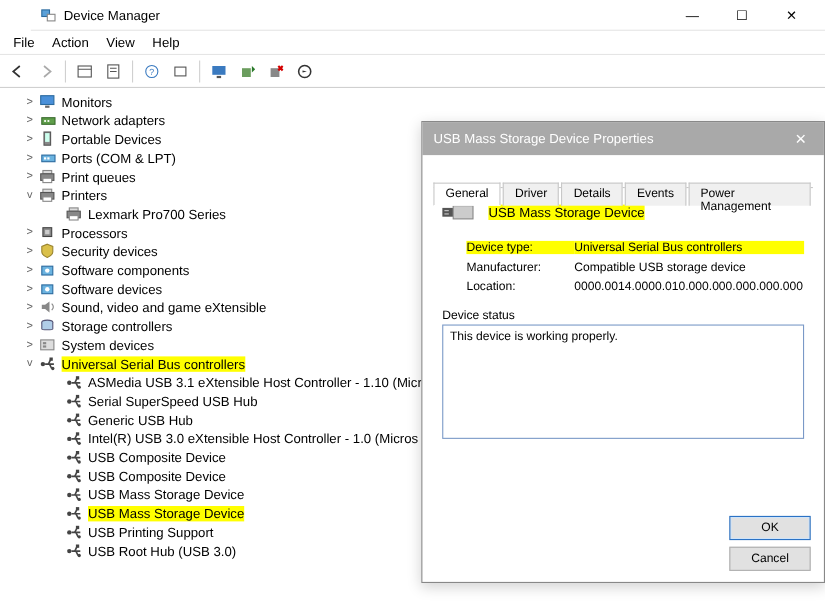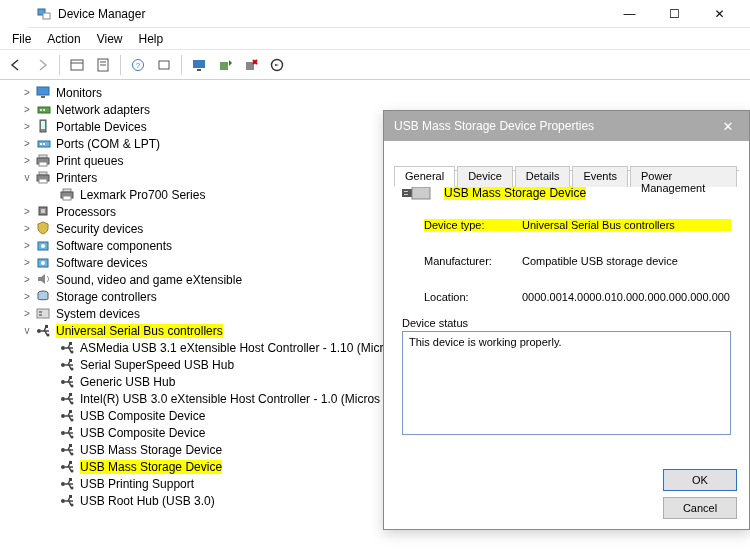--- a/index.html
+++ b/index.html
@@ -36,21 +36,21 @@
 .p-body { padding: 8px 10px 10px 10px; }
 
 
 .tabs { display: flex; border-bottom: 1px solid #c8c8c8; height: 22px; }
 .tab { padding: 3px 10px 0 10px; border: 1px solid #c8c8c8; border-bottom: none; background: #f0f0f0; margin-right: 2px; font-size: 11px; position: relative; top: 17px; cursor: default; }
 .tab.active { background: #fff; border-bottom: 1px solid #fff; }
 
 .gen { padding: 10px 8px 4px 8px; }
 .dev-head { display: flex; align-items: center; gap: 10px; margin-bottom: 14px; }
 .dev-head-icon { width: 32px; height: 24px; display: flex; align-items: center; justify-content: center; }
-.rows { display: grid; grid-template-columns: 98px 1fr; row-gap: 24px; font-size: 11px; margin-left: 22px; }
+.rows { display: grid; grid-template-columns: 98px 1fr; row-gap: 6px; font-size: 11px; margin-left: 22px; }
 .status-lbl { font-size: 11px; margin-top: 14px; margin-bottom: 2px; }
 .status-box { width: 100%; height: 104px; border: 1px solid #7a99c7; padding: 4px 6px; font-size: 11px; overflow: auto; }
 
 .anno { color: #d40000; font-weight: bold; font-size: 11px; position: absolute; text-align: right; }
 .anno1 { left: 444px; top: 295px; width: 300px; }
 .anno2 { left: 444px; top: 310px; width: 300px; }
 .anno3 { left: 560px; top: 326px; width: 180px; }
 
 .btnrow { position: absolute; right: 12px; bottom: 10px; display: flex; gap: 6px; flex-direction: column; }
 .btn { width: 74px; height: 22px; border: 1px solid #adadad; background: #e1e1e1; font-size: 11px; display: flex; align-items: center; justify-content: center; }
@@ -446,21 +446,21 @@
   </div>
 
 <div class="props">
   <div class="p-tb">
     <span class="p-tb-title">USB Mass Storage Device Properties</span>
     <div class="p-close">✕</div>
   </div>
   <div class="p-body">
     <div class="tabs">
       <div class="tab active">General</div>
-      <div class="tab">Device</div>
+      <div class="tab">Driver</div>
       <div class="tab">Details</div>
       <div class="tab">Events</div>
       <div class="tab">Power Management</div>
     </div>
     <div class="gen">
       <div class="dev-head">
         <span class="dev-head-icon">
           <svg width="32" height="20">
               <rect x="0" y="6" width="10" height="8" fill="#555"></rect>
               <rect x="10" y="4" width="18" height="12" fill="#ccc" stroke="#888"></rect>

